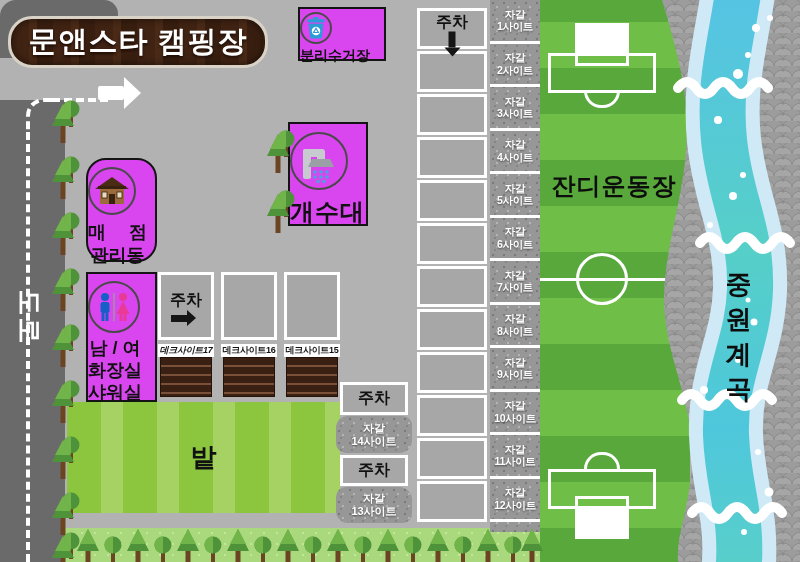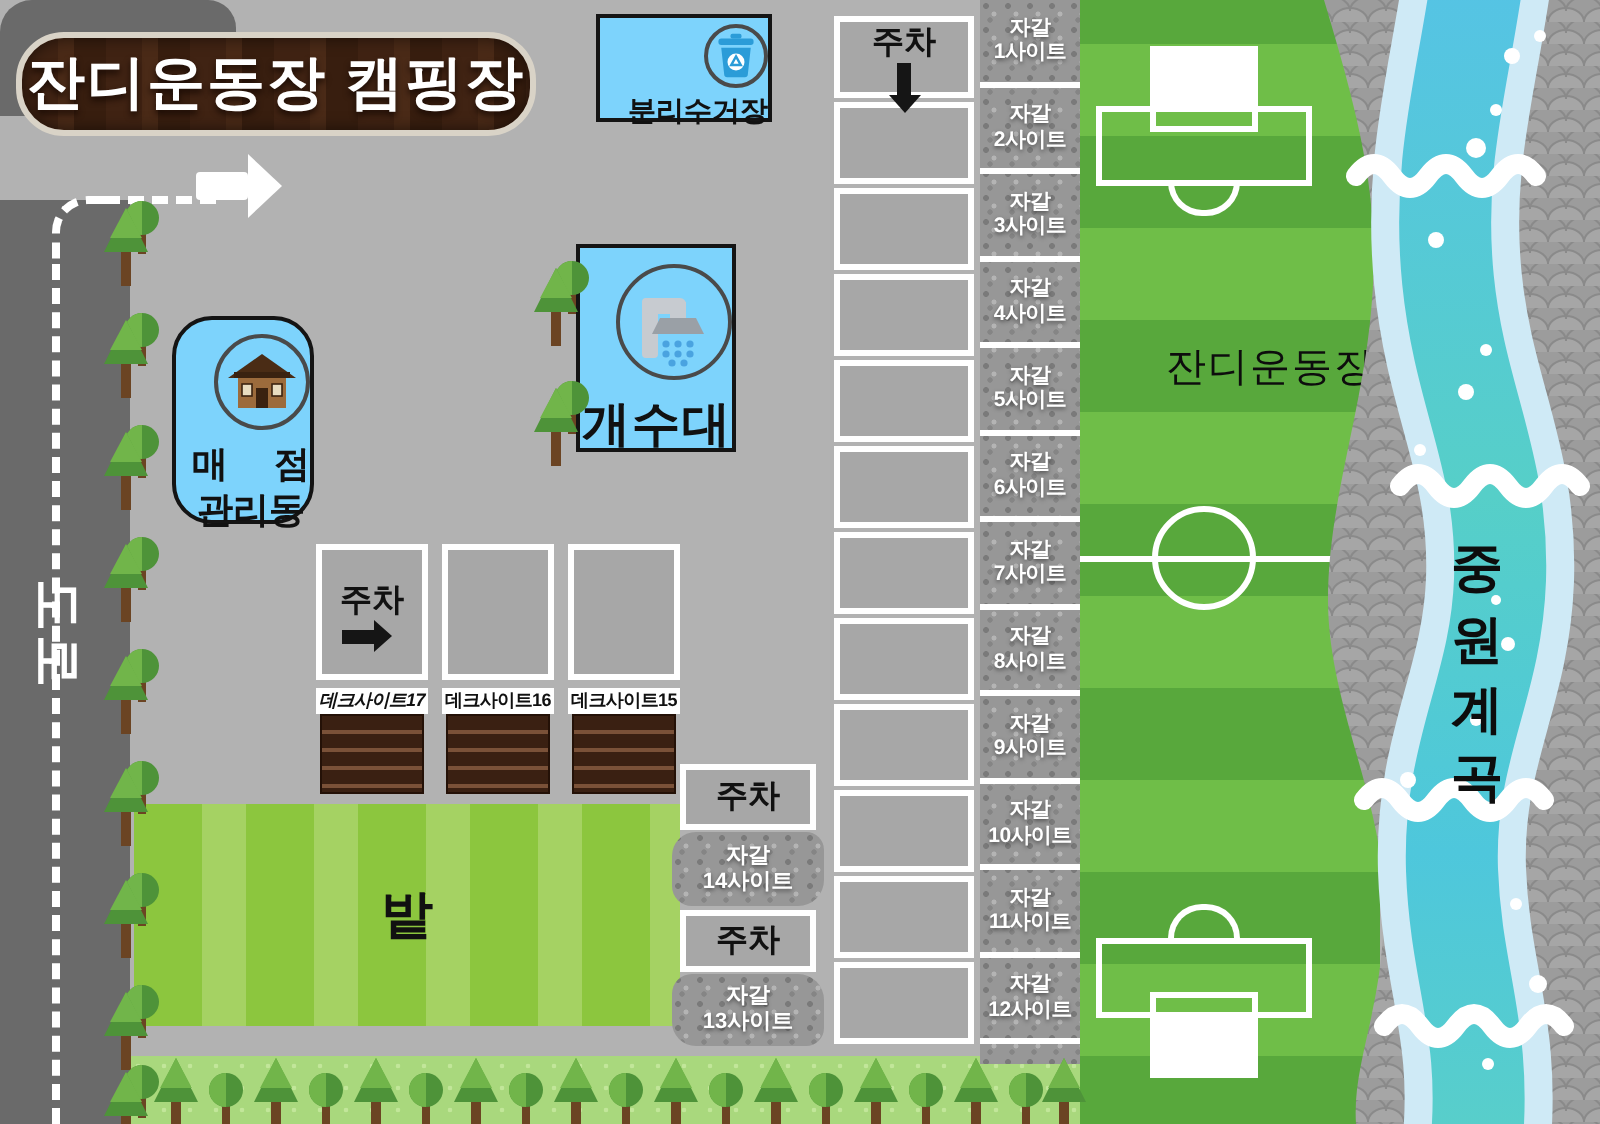--- a/index.html
+++ b/index.html
@@ -21,22 +21,22 @@
   
   .title-badge{
     position:absolute;left:8px;top:16px;width:254px;height:46px;z-index:6;
     background:repeating-linear-gradient(90deg,#402313 0 18px,#4a2a17 18px 26px,#381e0f 26px 42px);
     border:3px solid #d9d3c7;border-radius:24px;
     display:flex;align-items:center;justify-content:center;
     box-shadow:inset 0 0 8px rgba(0,0,0,.55);
   }
   .title-badge span{color:#fff;font-size:29px;font-weight:bold;letter-spacing:1px;text-shadow:0 2px 3px rgba(20,8,2,.8);}
   
-  .box{position:absolute;background:#7dd3fc;border:2px solid #141414;box-sizing:border-box;z-index:3;
-       display:flex;flex-direction:column;align-items:flex-end;}
+  .box{position:absolute;background:#d946ef;border:2px solid #141414;box-sizing:border-box;z-index:3;
+       display:flex;flex-direction:column;align-items:flex-start;}
   .circ{border:2px solid #4a4a4a;border-radius:50%;display:flex;align-items:center;justify-content:center;flex:none;}
   .blabel{color:#111;font-weight:bold;text-align:center;}
   
   .gbox{position:absolute;background:#a7a7a7;border:3px solid #fff;box-sizing:border-box;z-index:3;}
   .gbox .ptxt{font-size:16px;font-weight:bold;color:#111;}
   .barrow{width:16px;height:7px;background:#151515;position:relative;margin:4px 10px 0 1px;}
   .barrow::after{content:"";position:absolute;left:100%;top:-5px;width:0;height:0;
     border-left:9px solid #151515;border-top:8.5px solid transparent;border-bottom:8.5px solid transparent;}
   .down{transform:rotate(90deg);margin:6px 0 0 0;}
   
@@ -66,22 +66,22 @@
   .pcell .ptxt{font-size:16px;font-weight:bold;color:#111;line-height:1;}
   
   .site-col{position:absolute;left:490px;top:0;width:50px;height:532px;z-index:2;display:flex;flex-direction:column;}
   .srow{flex:none;height:40.5px;border-bottom:3px solid #fff;display:flex;align-items:center;justify-content:center;}
   .srow span{white-space:pre-line;color:#fff;font-weight:bold;font-size:10.5px;line-height:1.2;text-align:center;letter-spacing:-0.3px;text-shadow:0 1px 2px rgba(0,0,0,.5);}
   
   .pitch{position:absolute;left:540px;top:0;width:150px;height:562px;z-index:1;
     background:repeating-linear-gradient(180deg,#58a83c 0 46px,#6fbe48 46px 92px);
     background-position:0 -24px;}
   .pm{position:absolute;border:3px solid #fff;box-sizing:border-box;}
-  .pitch-label{position:absolute;left:540px;top:170px;width:148px;text-align:right;z-index:2;
-    font-size:20px;font-weight:normal;color:#0d0d0d;letter-spacing:1px;}
+  .pitch-label{position:absolute;left:540px;top:170px;width:148px;text-align:center;z-index:2;
+    font-size:24px;font-weight:bold;color:#0d0d0d;letter-spacing:1px;}
   
   .bank{position:absolute;left:648px;top:0;z-index:2;}
   .valley-label{position:absolute;left:722px;top:254px;z-index:6;writing-mode:vertical-rl;text-orientation:upright;
     font-size:26px;font-weight:bold;color:#0d0d0d;letter-spacing:9px;}
   
   .blob{position:absolute;width:76px;z-index:3;display:flex;align-items:center;justify-content:center;}
   .blob span{white-space:pre-line;color:#fff;font-weight:bold;font-size:11px;line-height:1.15;text-align:center;text-shadow:0 1px 2px rgba(0,0,0,.5);}
   
   .trees{position:absolute;left:0;top:0;z-index:5;pointer-events:none;}
   .pre{white-space:pre-line;}
@@ -306,23 +306,45 @@
         <rect x="5" y="1" width="5" height="6" fill="#e8dcc0" stroke="#3a2210" stroke-width="0.8"></rect>
         <rect x="-3" y="3" width="6" height="10" fill="#3a2210"></rect>
       </svg>
     </div>
     <div class="blabel" style="font-size:18px;margin-top:6px;line-height:1.25;">
       <div style="white-space:pre;word-spacing:18px;">매 점</div>
       <div>관리동</div>
     </div>
   </div>
 
+  <div class="box" style="left:86px;top:272px;width:71px;height:130px;padding-top:7px;">
+    <div class="circ" style="width:48px;height:48px;">
+      <svg width="42" height="42" viewBox="-21 -21 42 42">
+        <line x1="0" y1="-14" x2="0" y2="14" stroke="#9a9a9a" stroke-width="1.5"></line>
+        <g fill="#1460c8">
+          <circle cx="-9" cy="-10" r="4"></circle>
+          <rect x="-13.5" y="-5" width="9" height="11" rx="2.5"></rect>
+          <rect x="-12.5" y="6" width="3" height="8"></rect>
+          <rect x="-8.5" y="6" width="3" height="8"></rect>
+        </g>
+        <g fill="#e83a96">
+          <circle cx="9" cy="-10" r="4"></circle>
+          <polygon points="9,-6 2.5,7 15.5,7"></polygon>
+          <rect x="5.5" y="7" width="3" height="7"></rect>
+          <rect x="9.5" y="7" width="3" height="7"></rect>
+        </g>
+      </svg>
+    </div>
+    <div class="blabel pre" style="font-size:18px;margin-top:5px;line-height:1.22;">남 / 여
+화장실
+샤워실</div>
+  </div>
 
   <div class="title-badge">
-    <span>잔디운동장 캠핑장</span>
+    <span>문앤스타 캠핑장</span>
   </div>
 
   <svg class="trees" width="800" height="562" viewBox="0 0 800 562">
     <defs>
       <g id="pine">
         <rect x="-2.5" y="6" width="5" height="17" fill="#6b4423"></rect>
         <polygon points="0,-16 -11,6 11,6" fill="#4e9339"></polygon>
         <polygon points="0,-16 -8,-1 8,-1" fill="#71b54a"></polygon>
       </g>
       <g id="bush">

